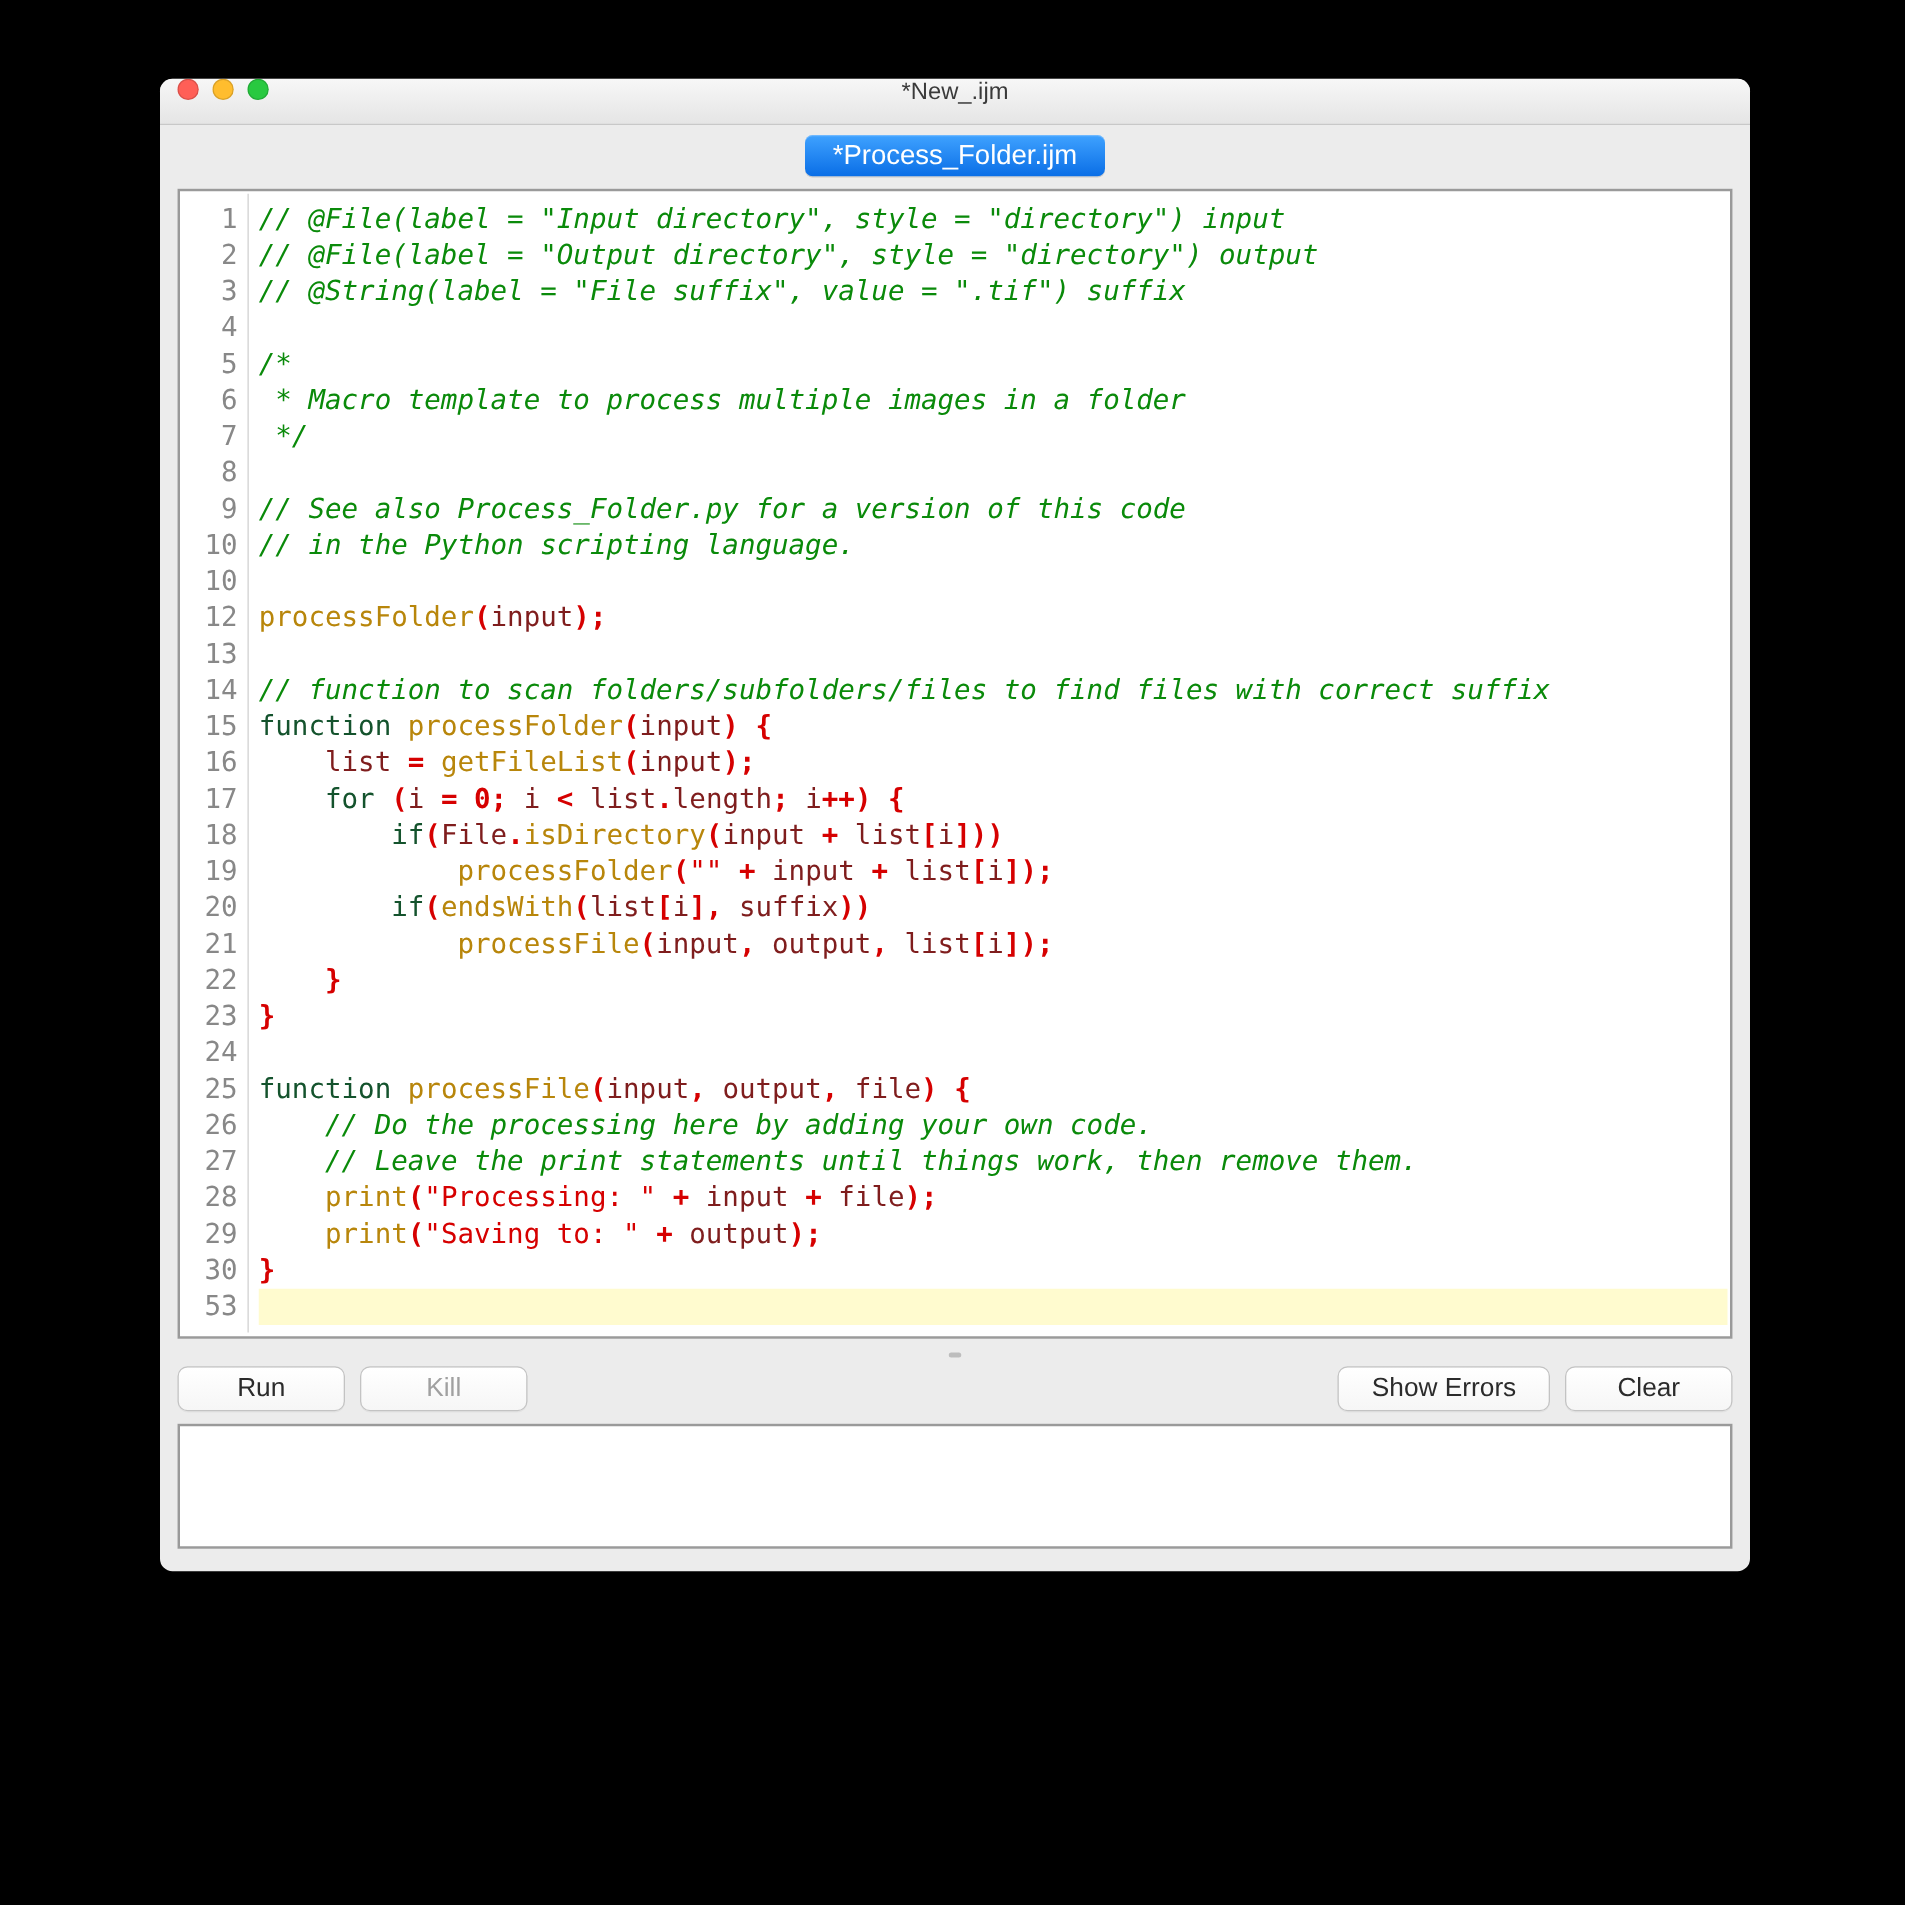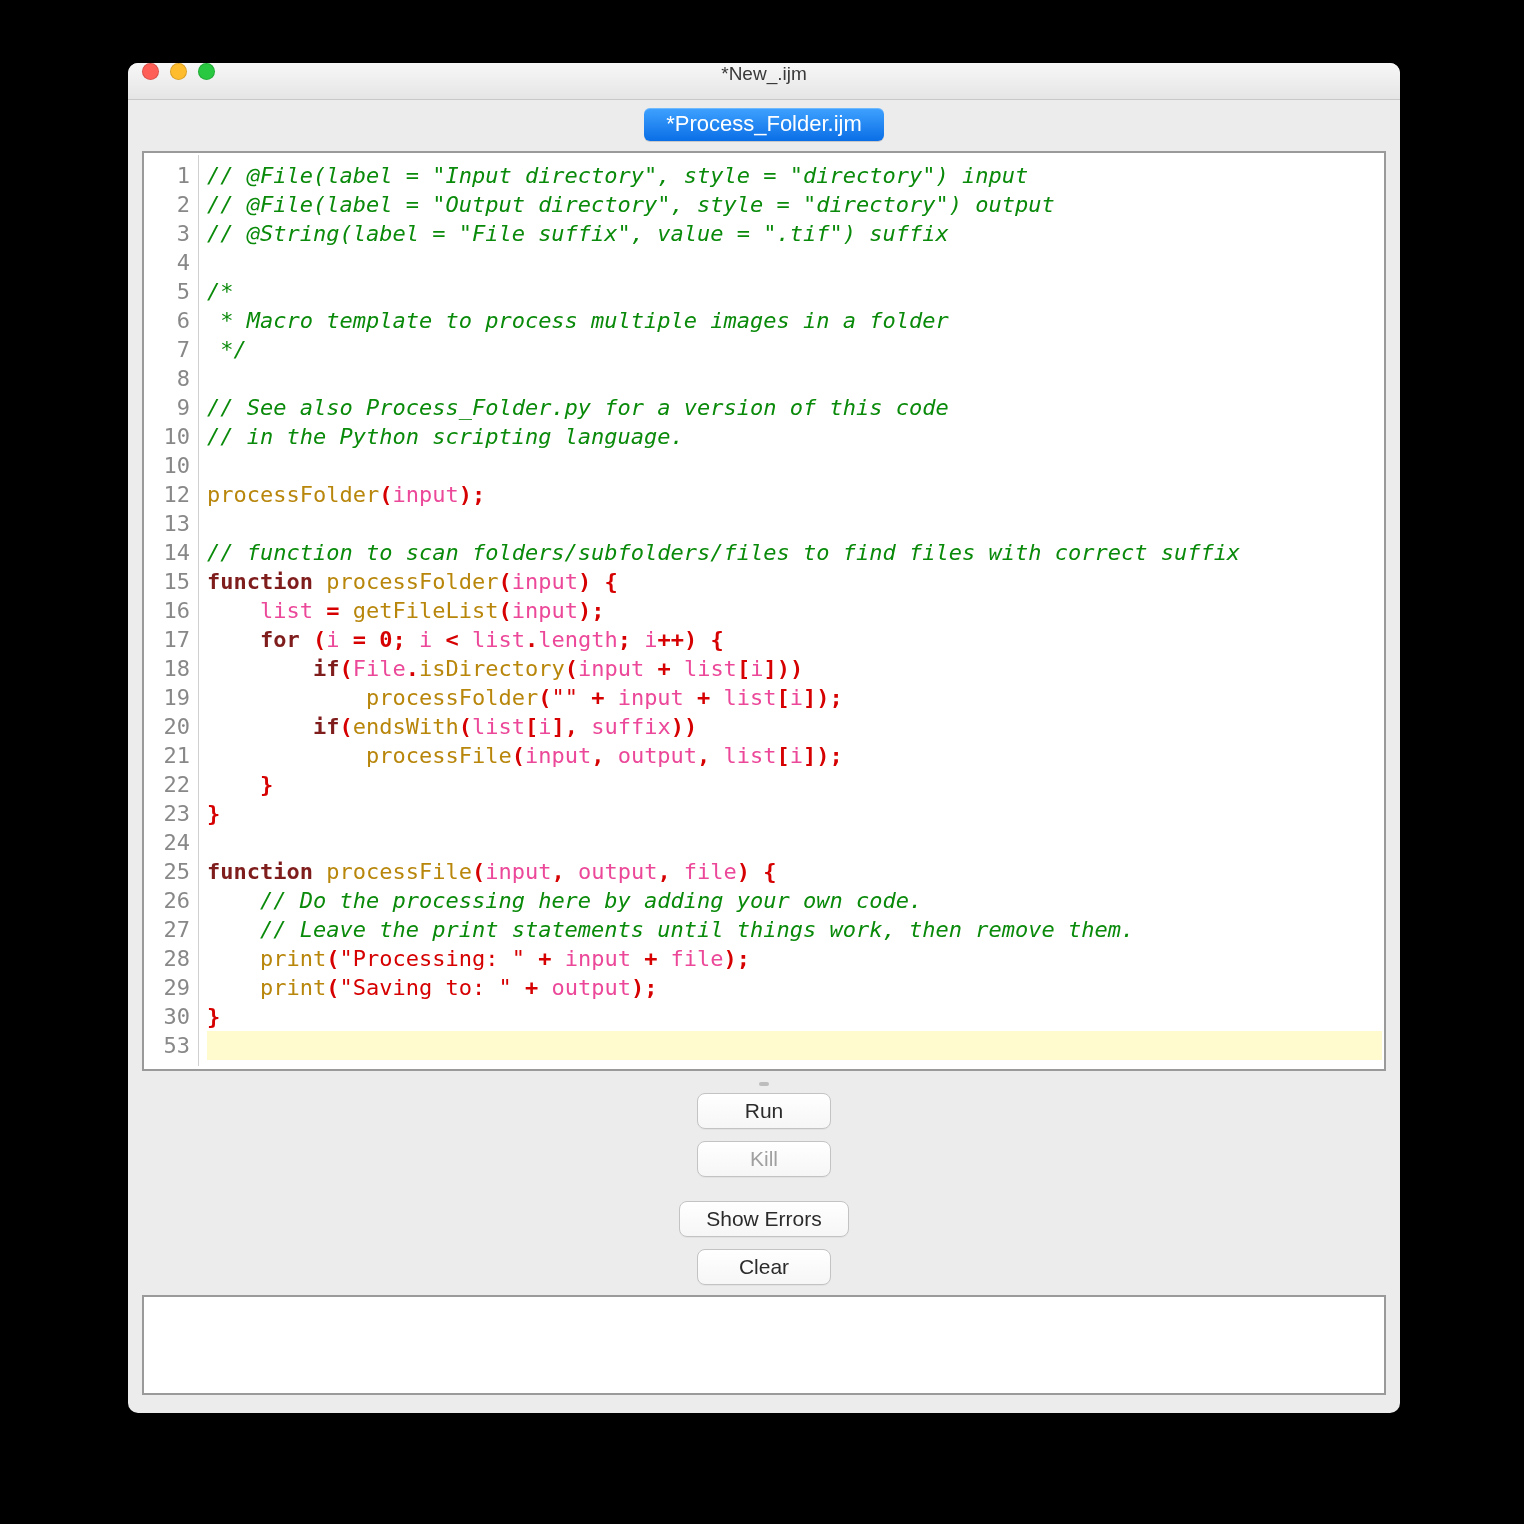--- a/index.html
+++ b/index.html
@@ -94,46 +94,45 @@
   .code {
     padding: 6px 0 6px 8px;
     flex: 1;
     white-space: pre;
     color: #222;
     position: relative;
   }
   .code .row { min-height: 29px; }
   .code .row.cursor-line { background:#fffbcf; }
   .c-comment { color:#0a8a0a; font-style: italic; }
-  .c-keyword { color:#7f1d1d; font-weight: 700; }
+  .c-keyword { color:#14532d; font-weight: 400; }
   .c-func    { color:#b8860b; }
   .c-punct   { color:#d60000; font-weight:600;}
   .c-num     { color:#d60000; font-weight:600;}
   .c-string  { color:#d60000; }
-  .c-plain   { color:#ec4899; }
+  .c-plain   { color:#7f1d1d; }
 
   .splitter {
     height: 14px;
     display:flex;
     align-items:center;
     justify-content:center;
     margin: 0 14px;
     cursor: row-resize;
   }
   .splitter .grip {
     width: 10px; height:4px; border-radius:2px;
     background:#bdbdbd;
   }
 
   .button-row {
     display:flex;
     align-items:center;
     padding: 2px 14px 10px 14px;
     gap: 12px;
-    flex-direction: column;
   }
   .spacer { flex:1; }
   .btn {
     background: linear-gradient(#ffffff,#f6f6f6);
     border: 1px solid #c3c3c3;
     border-radius: 8px;
     font-size: 21px;
     color:#2b2b2b;
     padding: 5px 26px;
     min-width: 80px;

